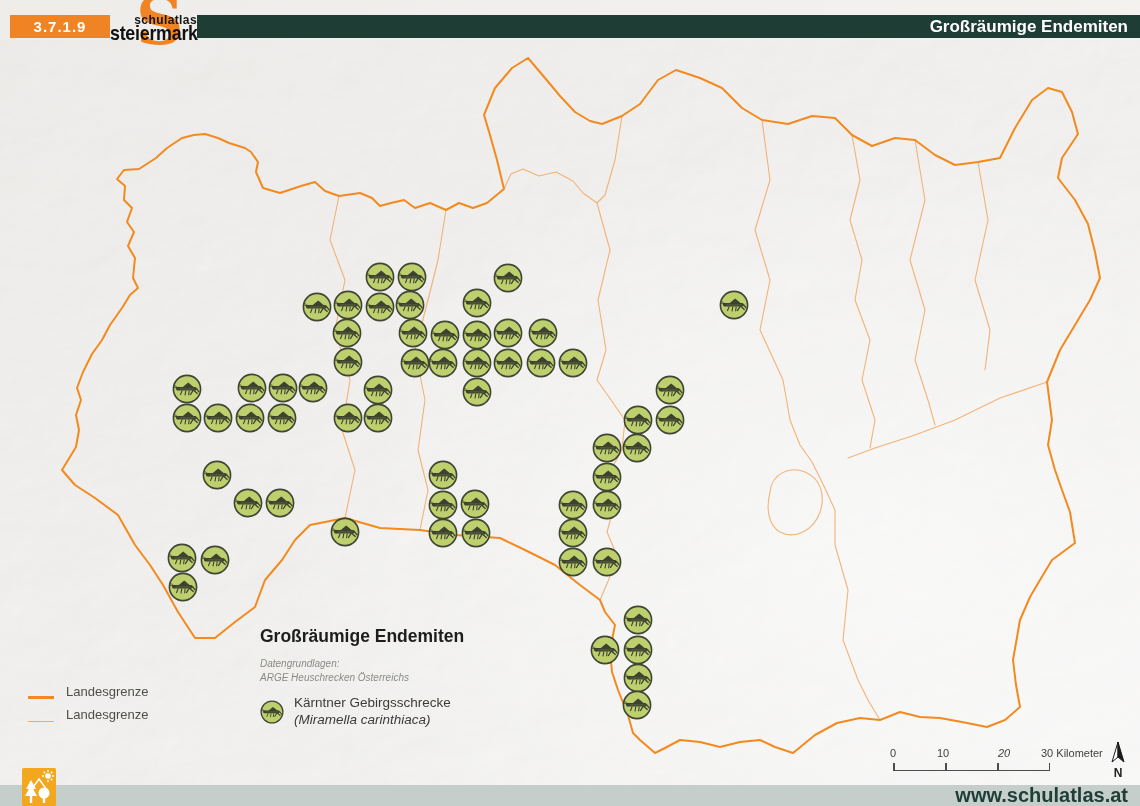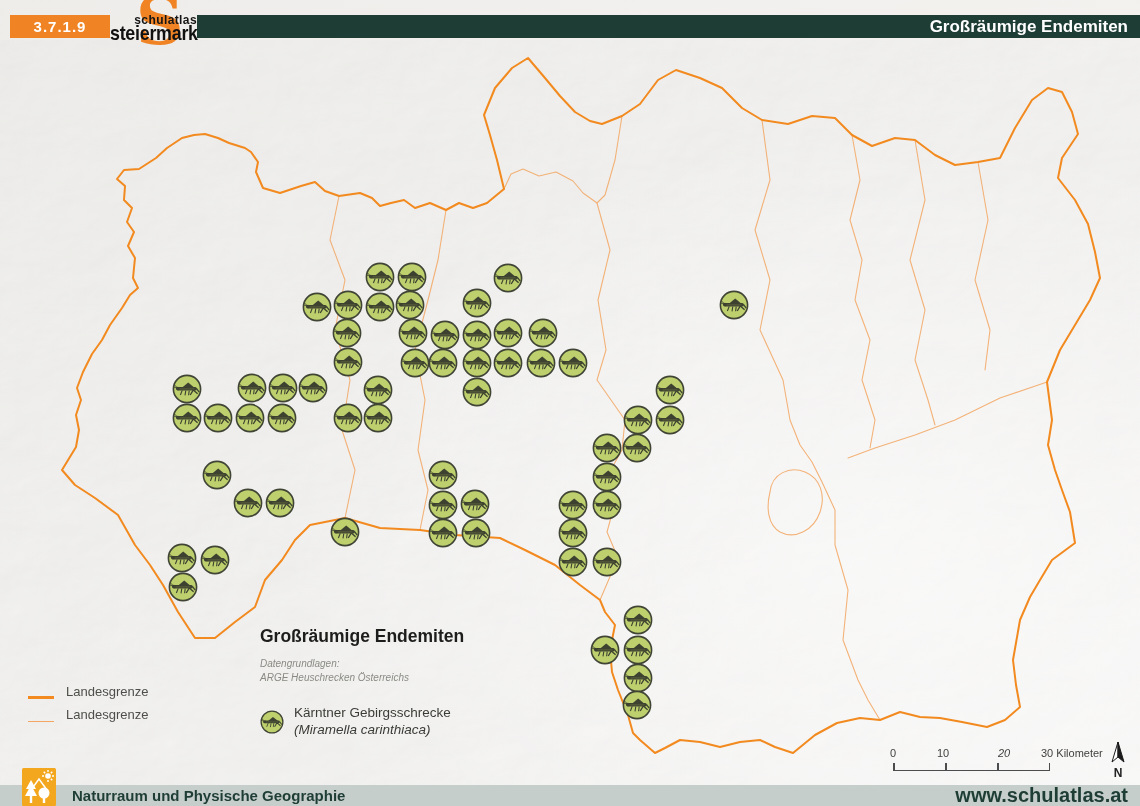--- a/index.html
+++ b/index.html
@@ -23,21 +23,21 @@
   .border-legend{position:absolute;left:28px;top:676px;}
   .border-legend .row{display:flex;align-items:flex-end;height:23px;}
   .swatch{width:26px;margin-right:12px;}
   .swatch.landes{border-top:3px solid var(--landes);}
   .swatch.bezirks{border-top:1.4px solid var(--bezirks);}
   .border-legend .lbl{font-size:13px;color:#4e4e4a;}
 
   .map-legend{position:absolute;left:260px;top:626px;width:230px;}
   .map-legend .title{font-size:17.5px;font-weight:600;color:#1d1d1b;margin:0 0 10px 0;}
   .map-legend .src{font-size:10px;font-style:italic;color:#8a8a85;line-height:1.4;}
-  .species-row{display:flex;align-items:center;margin-top:20px;}
+  .species-row{display:flex;align-items:center;margin-top:10px;}
   .species-swatch{flex:0 0 24px;margin-right:10px;height:24px;}
   .species-text{font-size:13.5px;color:#3b3b37;line-height:1.25;}
   .species-text .latin{font-style:italic;}
 
   
   .scalebar{position:absolute;left:893px;top:747px;width:170px;height:26px;font-size:11px;color:#3f3f3c;}
   .scalebar span{position:absolute;top:0;white-space:nowrap;}
   .sb0{left:-3px;}.sb1{left:44px;}.sb2{left:105px;font-style:italic;}.sb3{left:148px;}
   .sb-line{position:absolute;left:0;top:16px;width:157px;height:7px;border-bottom:1.5px solid #4c4c4c;}
   .sb-line i{position:absolute;bottom:0;width:1.5px;height:7px;background:#4c4c4c;}
@@ -228,21 +228,20 @@
   </div>
   <div class="north">
     <svg width="18" height="23" viewBox="0 0 18 23">
       <polygon points="9,1 3,21 9,16" fill="#ffffff" stroke="#1a1a1a" stroke-width="1"></polygon>
       <polygon points="9,1 15,21 9,16" fill="#1a1a1a" stroke="#1a1a1a" stroke-width="1"></polygon>
     </svg>
     <div class="n">N</div>
   </div>
 
   <div class="footer-bar">
-    <div class="footer-cat">Naturraum und Physische Geographie</div>
     <a class="footer-web" href="#">www.schulatlas.at</a>
   </div>
   <svg class="footer-icon" viewBox="0 0 34 38">
     <rect x="0" y="0" width="34" height="38" rx="1.5" fill="#f3a71f"></rect>
     <g stroke="#ffffff" stroke-width="1.4" fill="none">
       <path d="M9,22 L17,11 L25,22"></path>
       <path d="M26,4 v-2 M26,12 v2 M22,8 h-2 M30,8 h2 M23.2,5.2 l-1.5,-1.5 M28.8,10.8 l1.5,1.5 M28.8,5.2 l1.5,-1.5"></path>
     </g>
     <circle cx="26" cy="8" r="2.8" fill="#ffffff"></circle>
     <polygon points="9,12 4,21 14,21" fill="#ffffff"></polygon>

